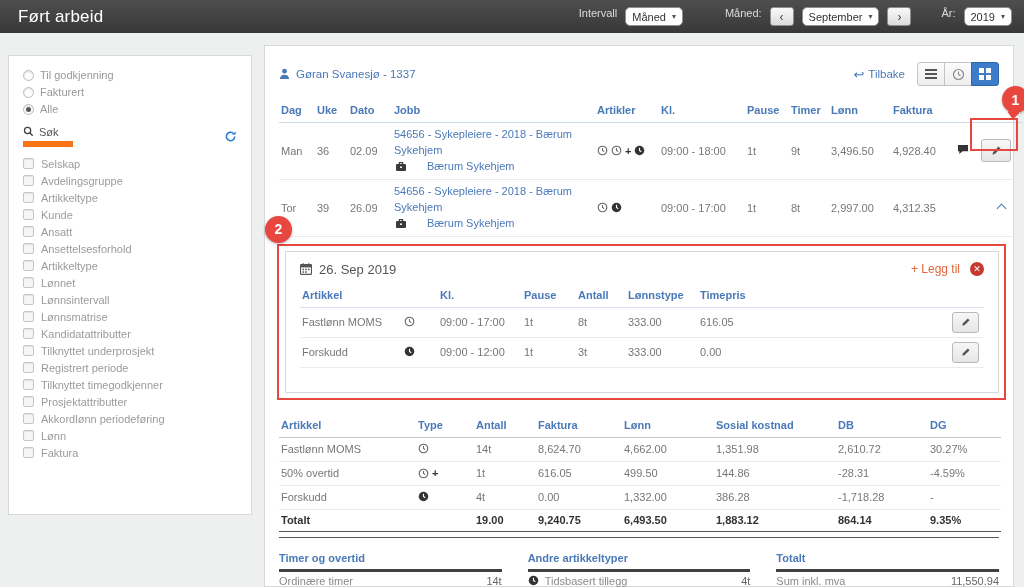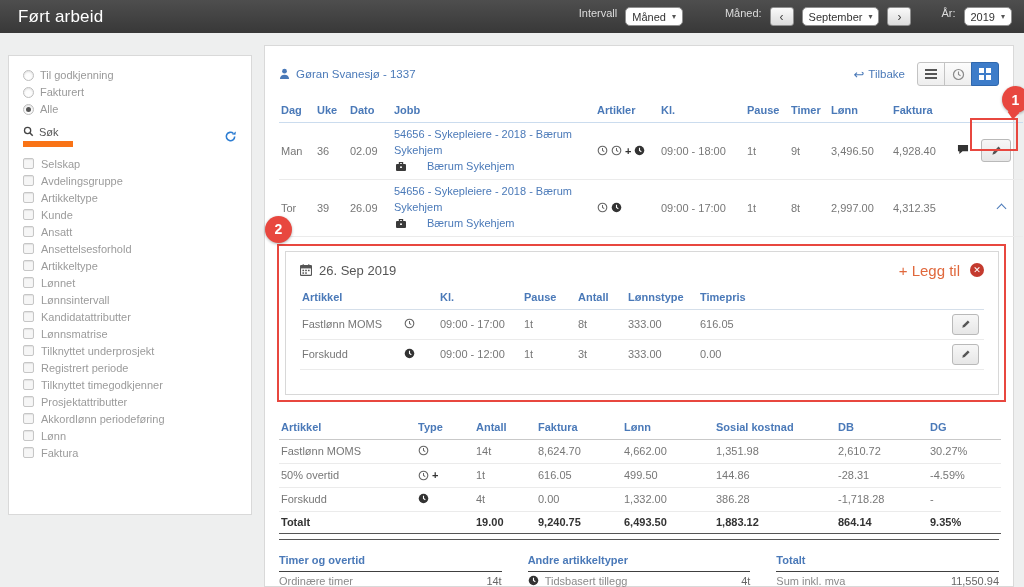--- a/index.html
+++ b/index.html
@@ -106,38 +106,38 @@
   #annot-rect-1 { left:-9px; top:-5px; width:48px; height:33px; }
   #badge-1 { right:-6px; top:-37px; }
   #annot-rect-2 { left:-8px; top:-7px; right:-7px; bottom:-7px; }
   #badge-2 { left:-20px; top:-35px; }
   
   .detail-wrap { position:relative; margin:14px 0 0 6px; }
   .detail-panel { border:1px solid #d8d8d8; background:#fff; padding:10px 14px 24px 14px; }
   .detail-head { display:flex; align-items:center; justify-content:space-between; margin-bottom:8px; }
   .detail-date { display:flex; align-items:center; gap:7px; color:#555; font-size:13px; }
   .detail-actions { display:flex; align-items:center; gap:10px; }
-  .add-link { color:#e0683c; cursor:pointer; font-size:15px; }
+  .add-link { color:#e0683c; cursor:pointer; font-size:12px; }
   .close-circle {
     width:14px; height:14px; border-radius:50%; background:#c43a2e; color:#fff;
     font-size:9px; display:flex; align-items:center; justify-content:center;
     cursor:pointer; line-height:1; font-weight:bold;
   }
   .dt th { border-bottom:1px solid #d5dfea; }
   .dt td { border-bottom:1px solid #ebebeb; height:27px; }
   .dt .edit-btn { width:27px; height:21px; }
   
   .summary-wrap { margin-top:22px; border-bottom:1px solid #555; padding-bottom:5px; }
   .sm th { border-bottom:1px solid #c9c9c9; }
   .sm td { border-bottom:1px solid #ebebeb; height:24px; }
   .sm tr.total td { border-top:1px solid #666; border-bottom:1px solid #555; color:#333; font-weight:bold; height:22px; }
   
   .panels { display:flex; gap:26px; margin-top:14px; }
   .panel { flex:1; }
-  .panel-title { color:#4a79b8; font-weight:bold; font-size:11px; border-bottom:1px solid #404040; padding-bottom:5px; }
+  .panel-title { color:#4a79b8; font-weight:bold; font-size:11px; border-bottom:3px solid #404040; padding-bottom:5px; }
   .prow {
     display:flex; align-items:center; justify-content:space-between;
     height:19px; border-bottom:1px solid #e9e9e9; color:#8a8a8a;
   }
   .prow .pvalue { color:#666; }
   .prow .plabel-ico { display:flex; align-items:center; gap:6px; }
   .panel-hours .prow:nth-of-type(2), .panel-hours .prow:nth-of-type(5) { border-bottom:1px solid #555; }
   .panel-totals .prow:nth-of-type(3), .panel-totals .prow:nth-of-type(6), .panel-totals .prow:nth-of-type(7) { border-bottom:1px solid #555; }
   .icon { display:inline-flex; align-items:center; justify-content:center; }
 </style>
@@ -246,26 +246,26 @@
       </div>
 
 
       <div class="check-item">
         <span class="checkbox"></span>
         <span>Lønnsintervall</span>
       </div>
 
       <div class="check-item">
         <span class="checkbox"></span>
+        <span>Lønnsmatrise</span>
+      </div>
+
+      <div class="check-item">
+        <span class="checkbox"></span>
         <span>Kandidatattributter</span>
-      </div>
-
-      <div class="check-item">
-        <span class="checkbox"></span>
-        <span>Lønnsmatrise</span>
       </div>
 
       <div class="check-item">
         <span class="checkbox"></span>
         <span>Tilknyttet underprosjekt</span>
       </div>
 
       <div class="check-item">
         <span class="checkbox"></span>
         <span>Registrert periode</span>

